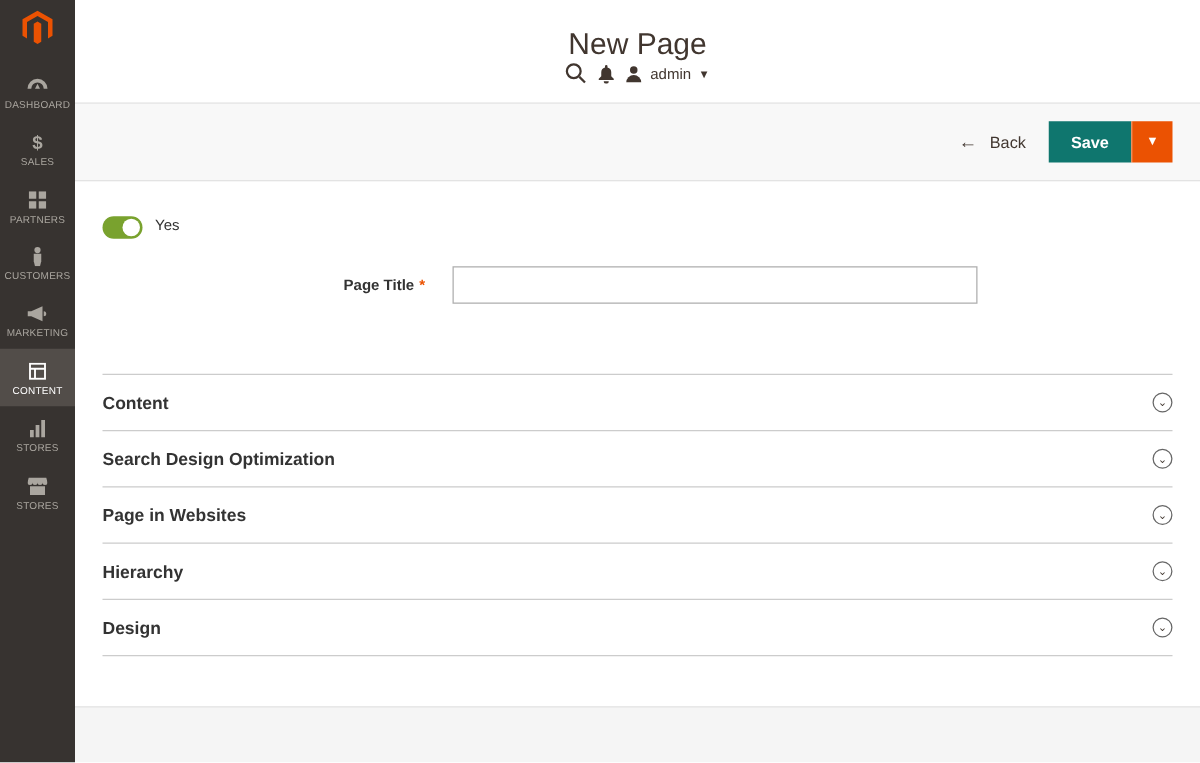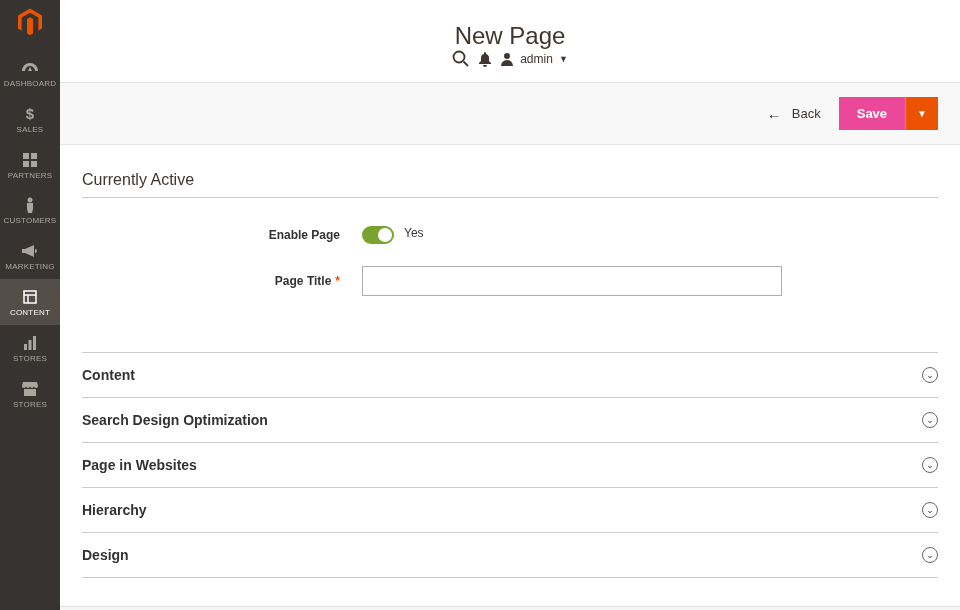--- a/index.html
+++ b/index.html
@@ -28,21 +28,21 @@
     .header-actions { display: flex; align-items: center; gap: 8px; }
     .header-icon { cursor: pointer; color: #41362f; display: flex; align-items: center; }
     .user-menu { display: flex; align-items: center; gap: 6px; cursor: pointer; font-size: 12px; color: #41362f; }
     .user-menu .caret { font-size: 9px; }
     
     
     .action-bar { background: #f8f8f8; border: 1px solid #e3e3e3; border-left: none; border-right: none; padding: 14px 22px; display: flex; justify-content: flex-end; align-items: center; gap: 18px; margin: 0 -22px; }
     .back-btn { display: flex; align-items: center; gap: 10px; cursor: pointer; font-size: 13px; color: #41362f; }
     .back-btn .arrow { font-size: 15px; }
     .save-group { display: flex; }
-    .save-btn { background: #ec4899; color: #fff; border: none; padding: 9px 18px; font-size: 13px; font-weight: 600; cursor: pointer; }
+    .save-btn { background: #0f766e; color: #fff; border: none; padding: 9px 18px; font-size: 13px; font-weight: 600; cursor: pointer; }
     .save-dd { background: #eb5202; border: none; border-left: 1px solid rgba(255,255,255,0.3); color: #fff; padding: 9px 11px; cursor: pointer; font-size: 10px; }
     
     
     .section-title { font-size: 16px; color: #41362f; padding: 26px 0 8px; border-bottom: 1px solid #ccc; font-weight: 400; }
     .form-body { padding: 28px 0 10px; }
     .form-row { display: flex; align-items: center; margin-bottom: 22px; }
     .form-label { width: 280px; text-align: right; padding-right: 22px; font-size: 12px; font-weight: 600; color: #333; }
     .form-label .req { color: #eb5202; margin-left: 4px; }
     .form-control { flex: 0 0 420px; }
     .toggle-wrap { display: flex; gap: 10px; }
@@ -178,25 +178,23 @@
         <div class="back-btn">
           <span class="arrow">←</span>
           <span>Back</span>
         </div>
         <div class="save-group">
           <button class="save-btn">Save</button>
           <button class="save-dd">▼</button>
         </div>
       </div>
 
-      <h2 class="section-title">Currently Active</h2>
 
       <div class="form-body">
         <div class="form-row">
-          <div class="form-label">Enable Page</div>
           <div class="form-control">
             <div class="toggle-wrap">
               <div class="toggle"></div>
               <span class="toggle-state">Yes</span>
             </div>
           </div>
         </div>
         <div class="form-row">
           <div class="form-label">
             <span>Page Title</span><span class="req">*</span>

